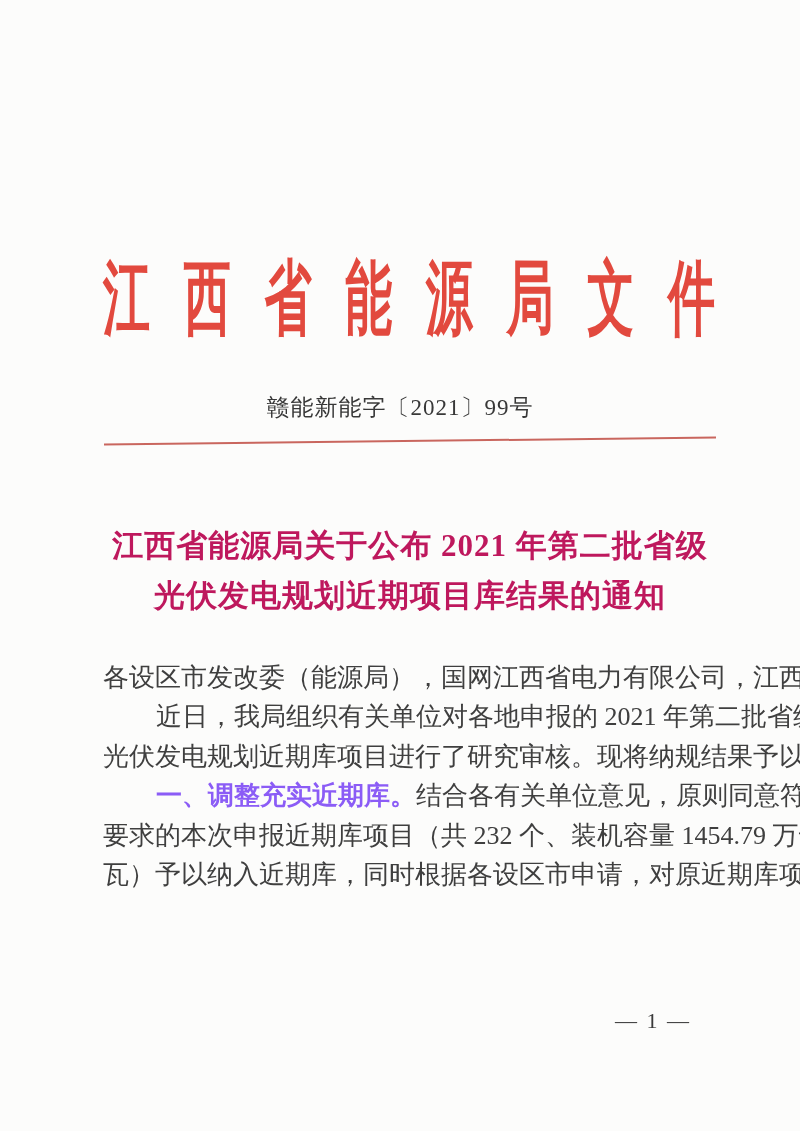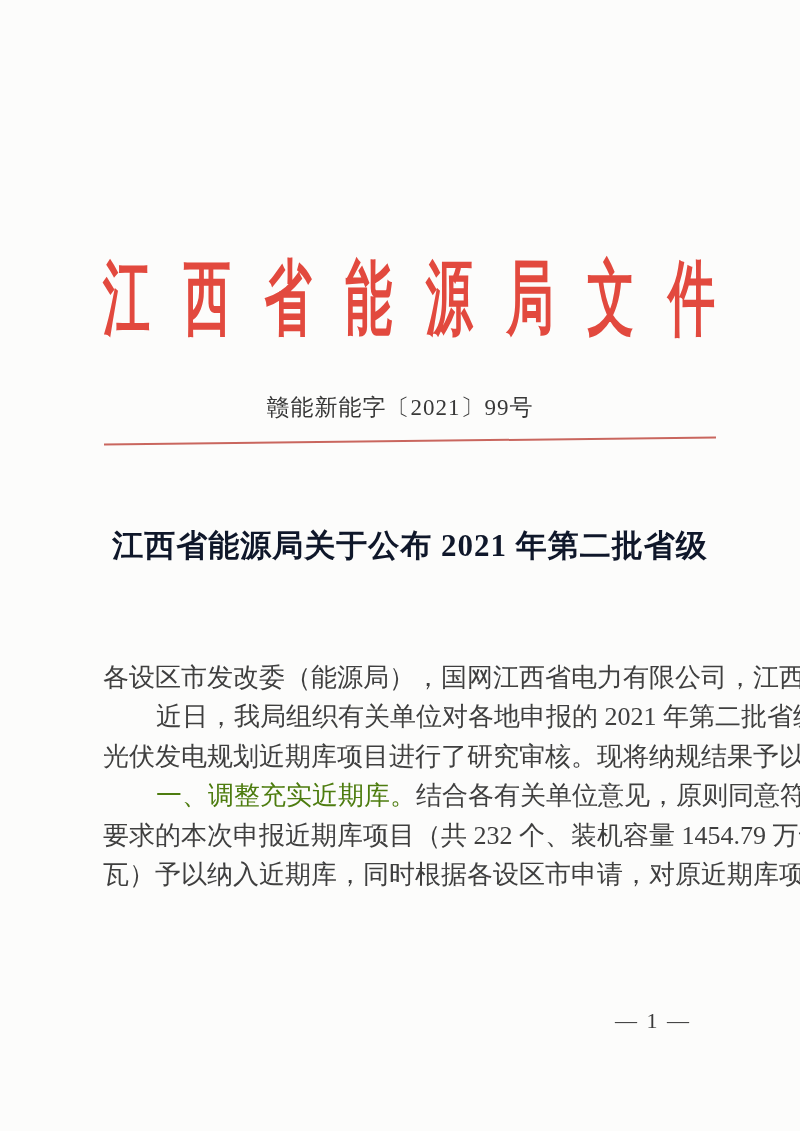--- a/index.html
+++ b/index.html
@@ -43,21 +43,21 @@
     width: 612px; height: 2px;
     background: var(--rule-red, #c9665e);
     transform: rotate(-0.65deg);
   }
   .doc-title {
     position: absolute;
     top: 521px; left: 90px; width: 640px;
     text-align: center;
     font-weight: bold;
     font-size: 31px; line-height: 50px;
-    color: #0f172a;
+    color: #be185d;
     letter-spacing: 1px;
   }
   .body-block {
     position: absolute;
     top: 658px; left: 103px; width: 614px;
     font-size: 26px;
     color: #3f3f3f;
   }
   .line {
     height: 39.4px;
@@ -66,22 +66,22 @@
     text-align-last: justify;
     white-space: nowrap;
   }
   .line.endline {
     text-align-last: left;
   }
   .line.indent {
     padding-left: 53px;
   }
   .lead-bold {
-    font-weight: normal;
-    color: #4d7c0f;
+    font-weight: bold;
+    color: #8b5cf6;
   }
   .page-number {
     position: absolute;
     top: 1007px; left: 575px; width: 156px;
     text-align: center;
     font-size: 22px; line-height: 28px;
     letter-spacing: 2px;
     color: #3a3a3a;
   }
 </style>
@@ -91,20 +91,21 @@
 <div class="page">
 
   <div class="red-head">江西省能源局文件</div>
 
   <div class="doc-number">赣能新能字〔2021〕99号</div>
 
   <div class="red-rule"></div>
 
   <div class="doc-title">
     <div>江西省能源局关于公布 2021 年第二批省级</div>
+    <div>光伏发电规划近期项目库结果的通知</div>
   </div>
 
   <div class="body-block">
 
     <div class="line">各设区市发改委（能源局），国网江西省电力有限公司，江西省</div>
 
     <div class="line indent">近日，我局组织有关单位对各地申报的 2021 年第二批省级</div>
     <div class="line">光伏发电规划近期库项目进行了研究审核。现将纳规结果予以公</div>
 
     <div class="line indent"><span class="lead-bold">一、调整充实近期库。</span><span>结合各有关单位意见，原则同意符合</span></div>

